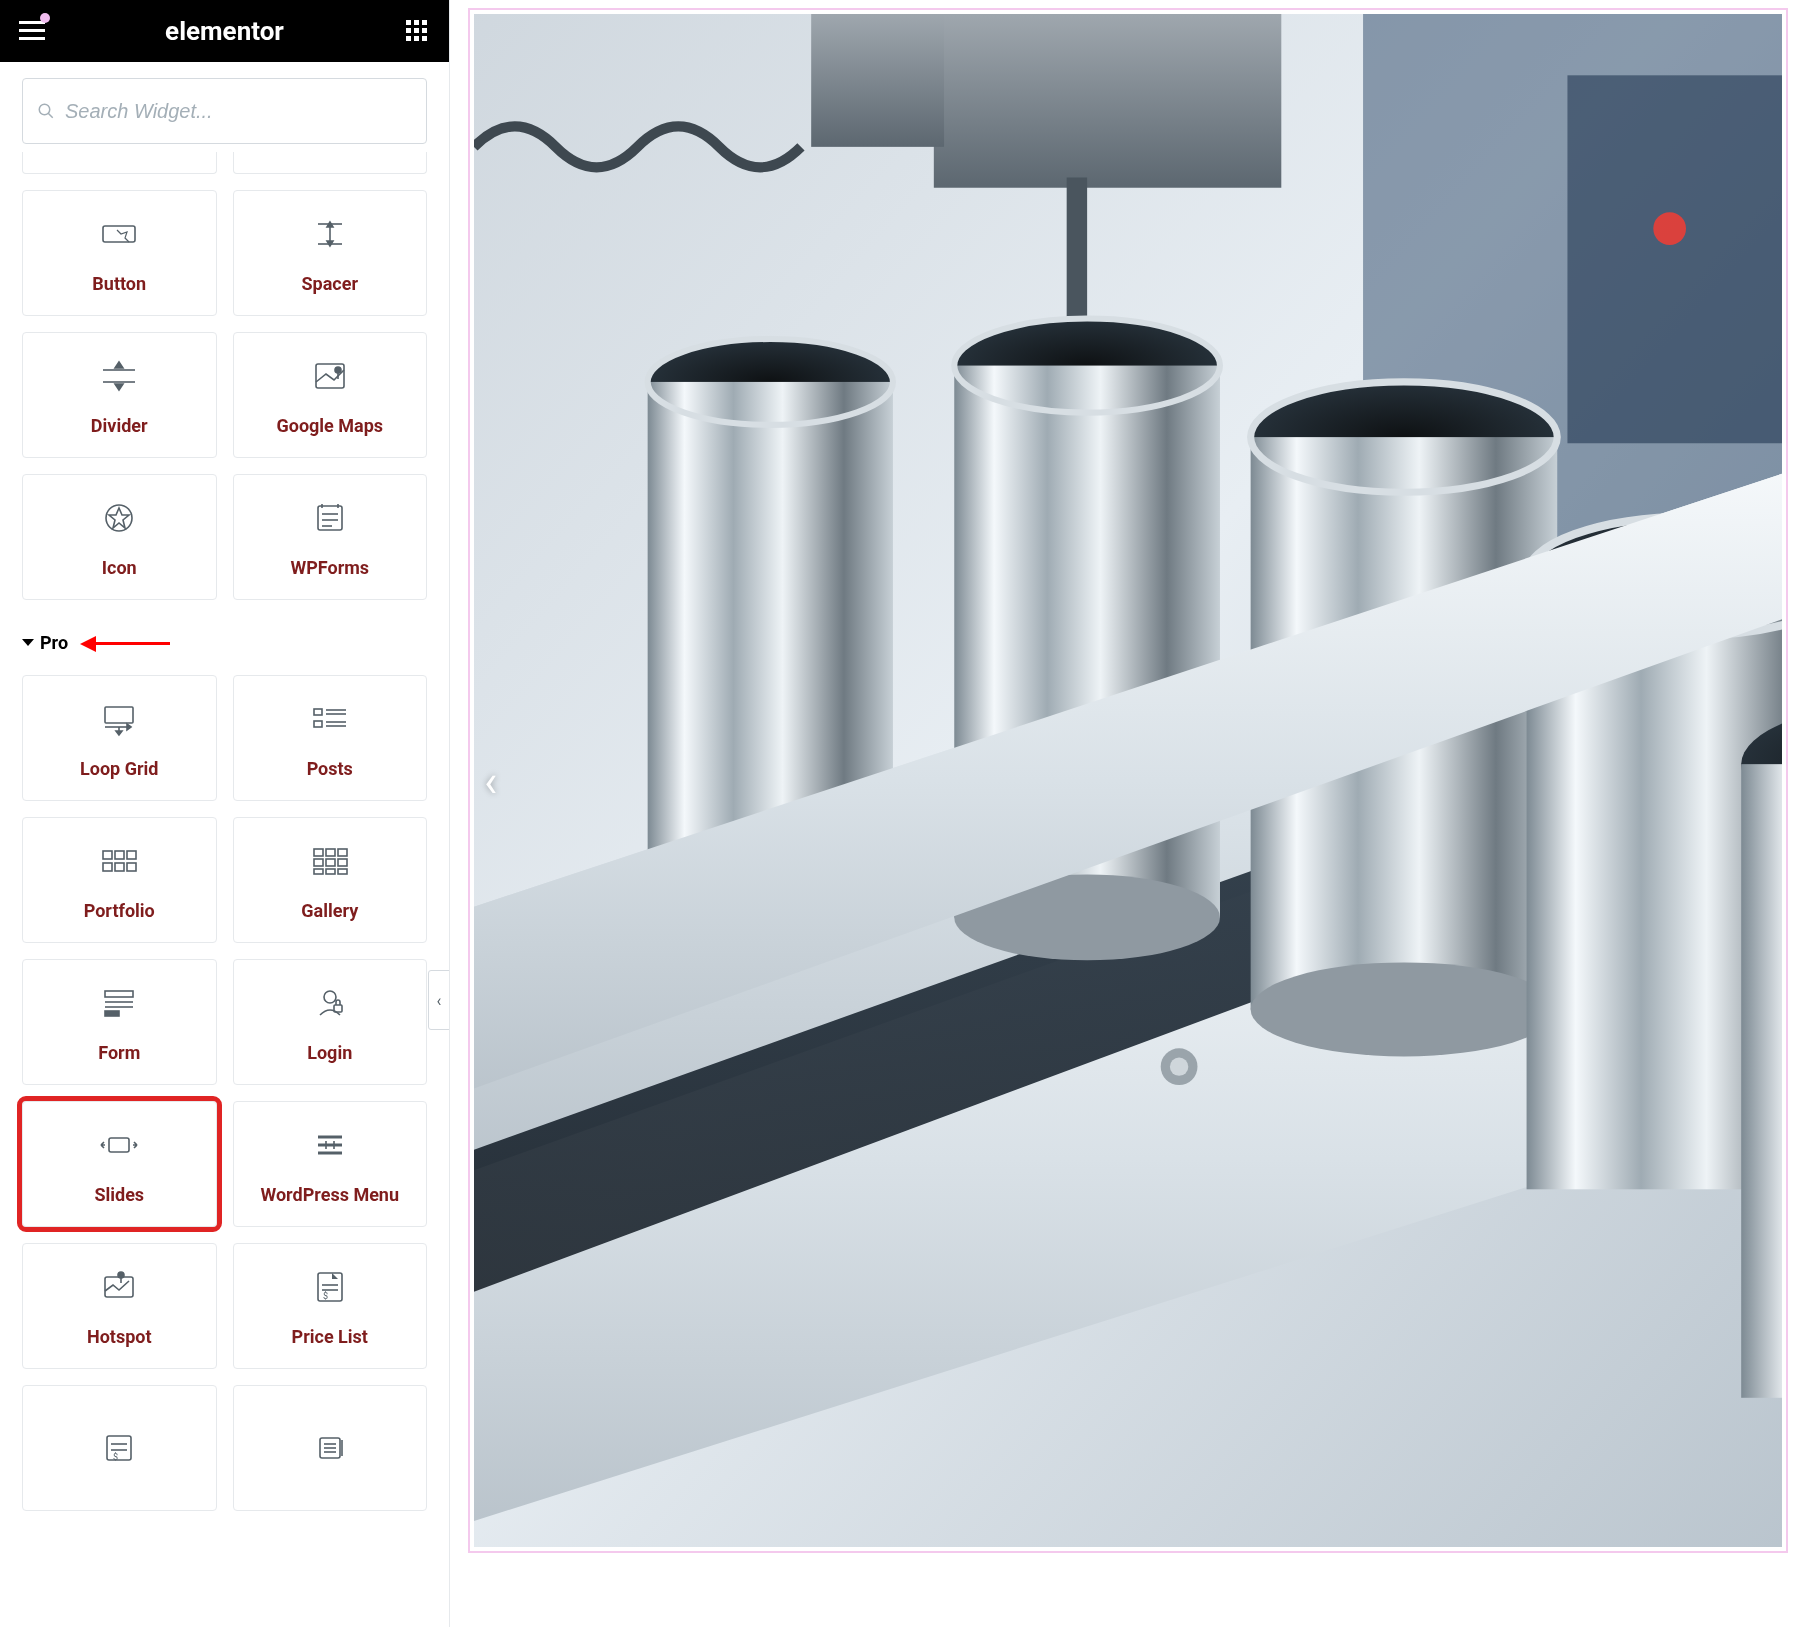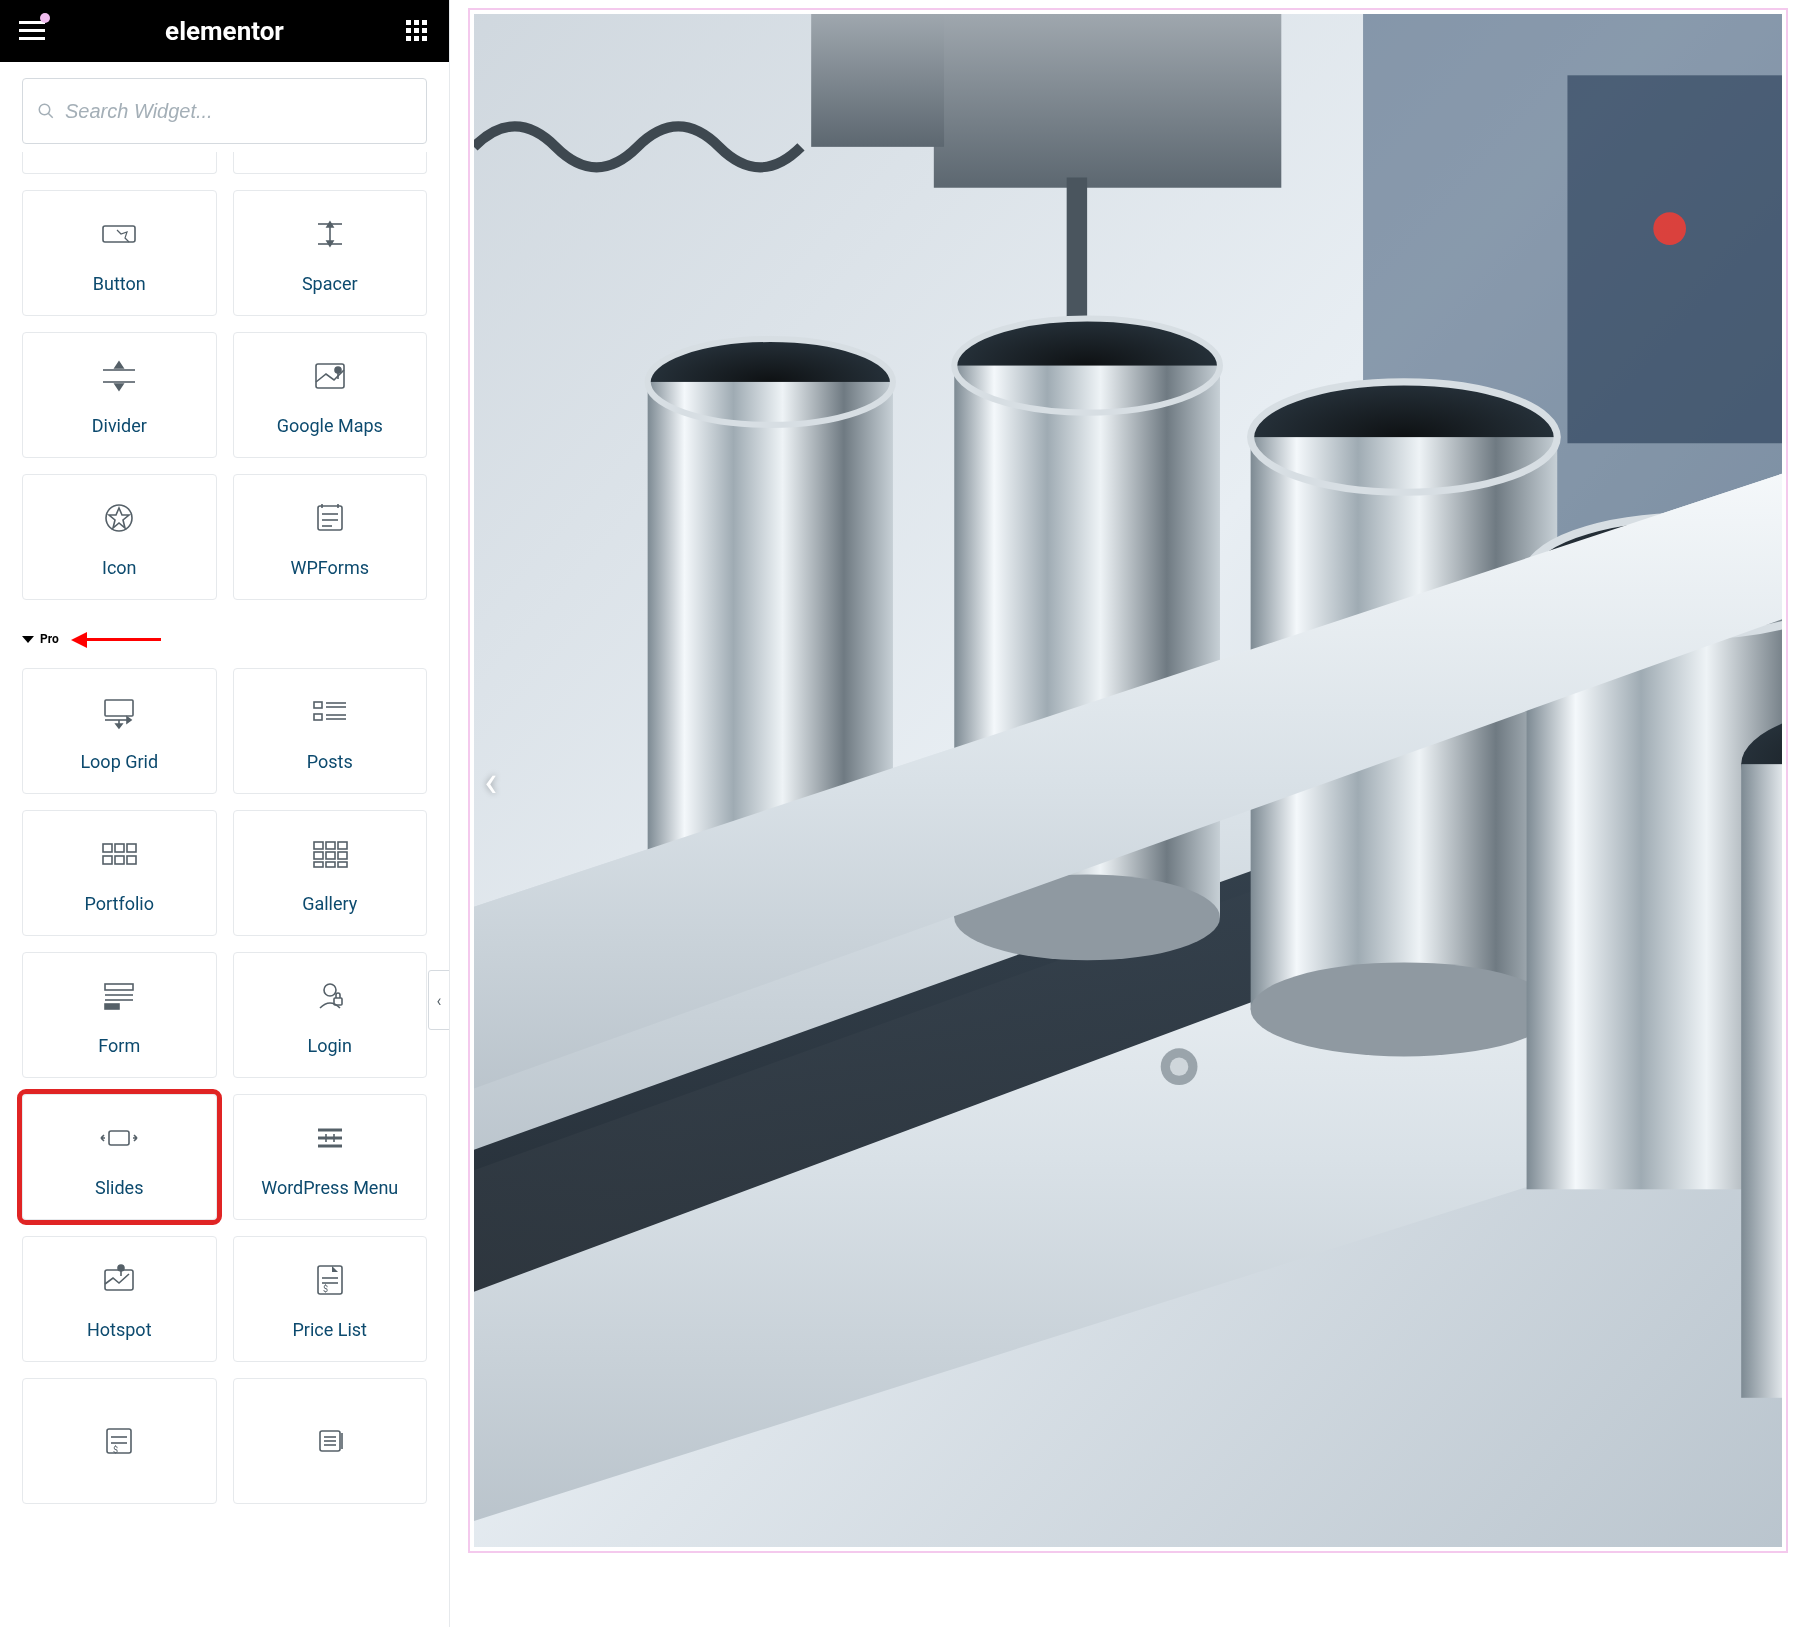--- a/index.html
+++ b/index.html
@@ -121,37 +121,38 @@
   user-select: none;
 }
 .widget-tile .icon {
   height: 44px;
   display:flex;
   align-items:center;
   justify-content:center;
 }
 .widget-tile .label {
   font-size: 18px;
-  color: #0c4a6e;
+  color: #7f1d1d;
   text-align:center;
   padding: 0 4px;
   line-height: 1.1;
+  font-weight: bold;
 }
 .widget-tile.highlight {
   outline: 5px solid #e02424;
   outline-offset: 0;
 }
 
 
 .section-title {
   display:flex;
   align-items:center;
   gap: 6px;
   padding: 24px 22px 14px;
-  font-size: 12px;
+  font-size: 18px;
   font-weight: 700;
   color: #000;
   position: relative;
 }
 .section-title .caret {
   width: 0;
   height: 0;
   border-left: 6px solid transparent;
   border-right: 6px solid transparent;
   border-top: 7px solid #000;

